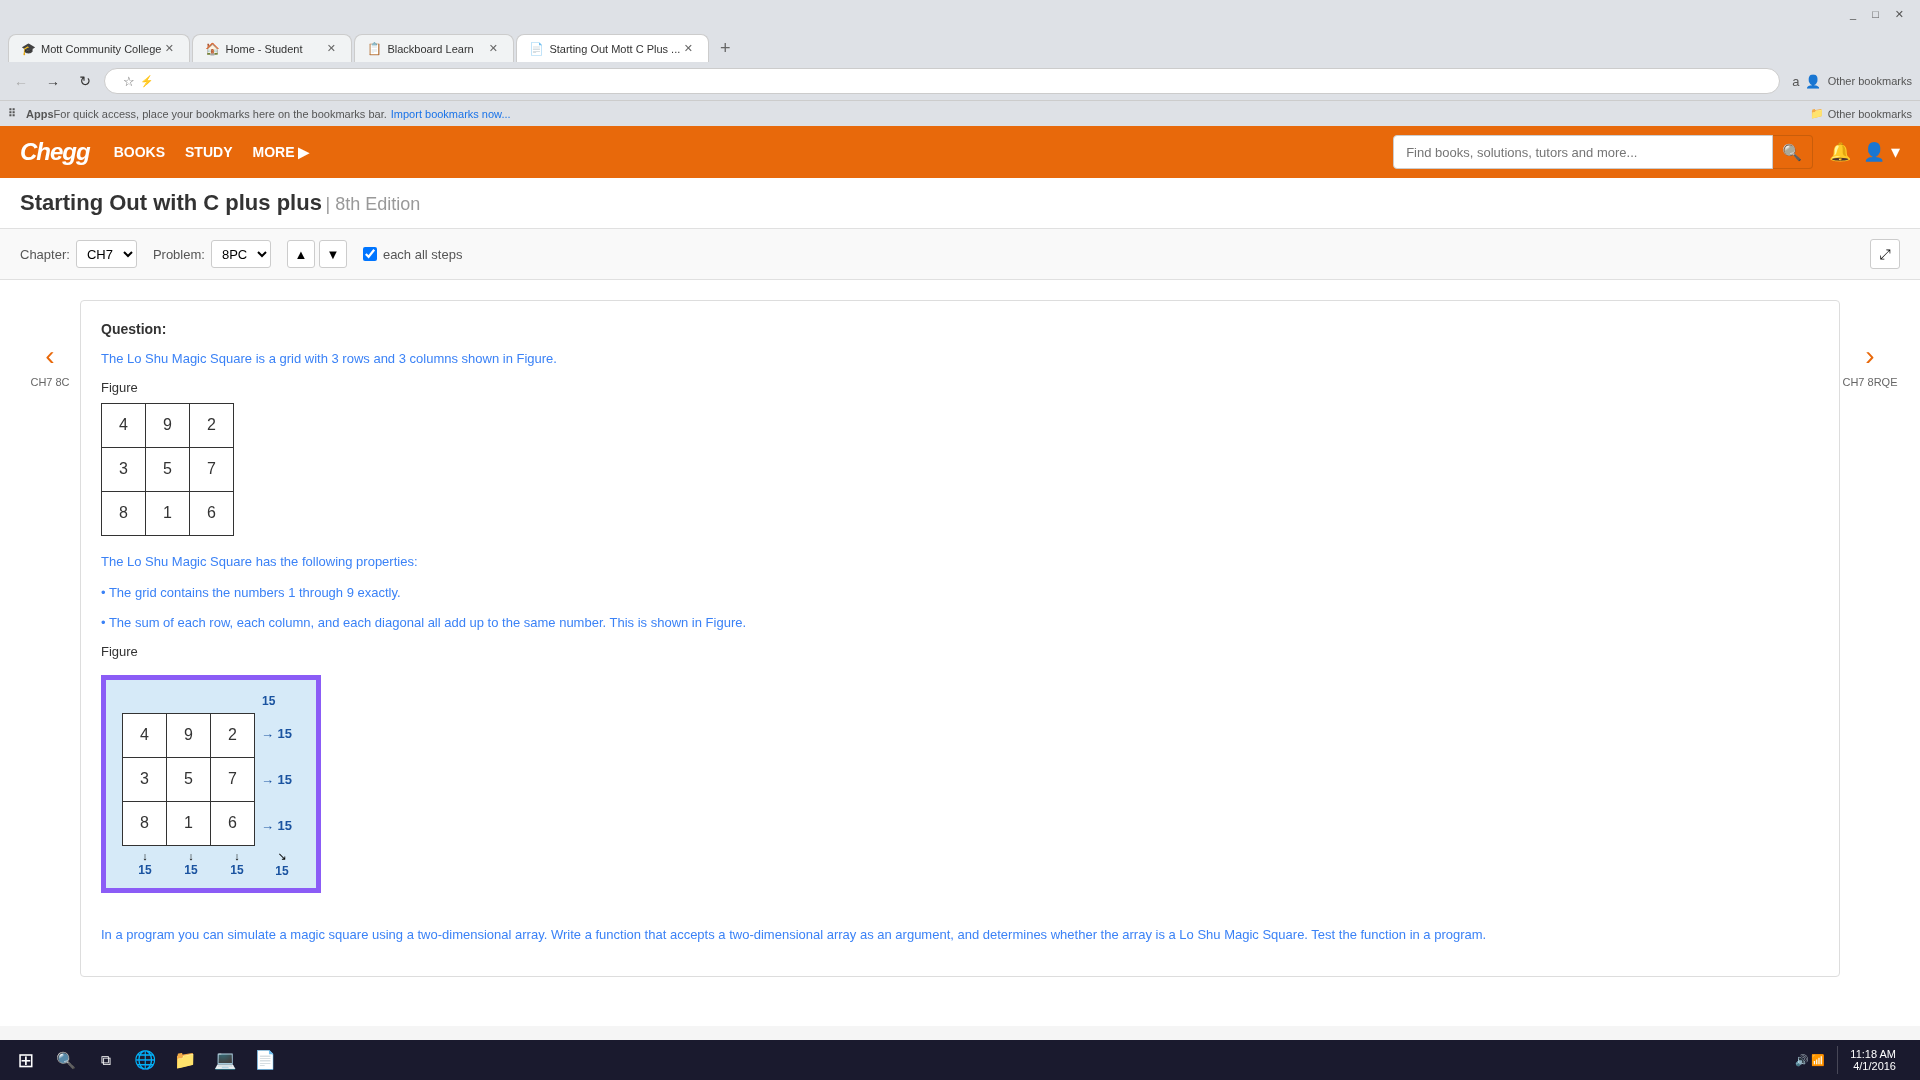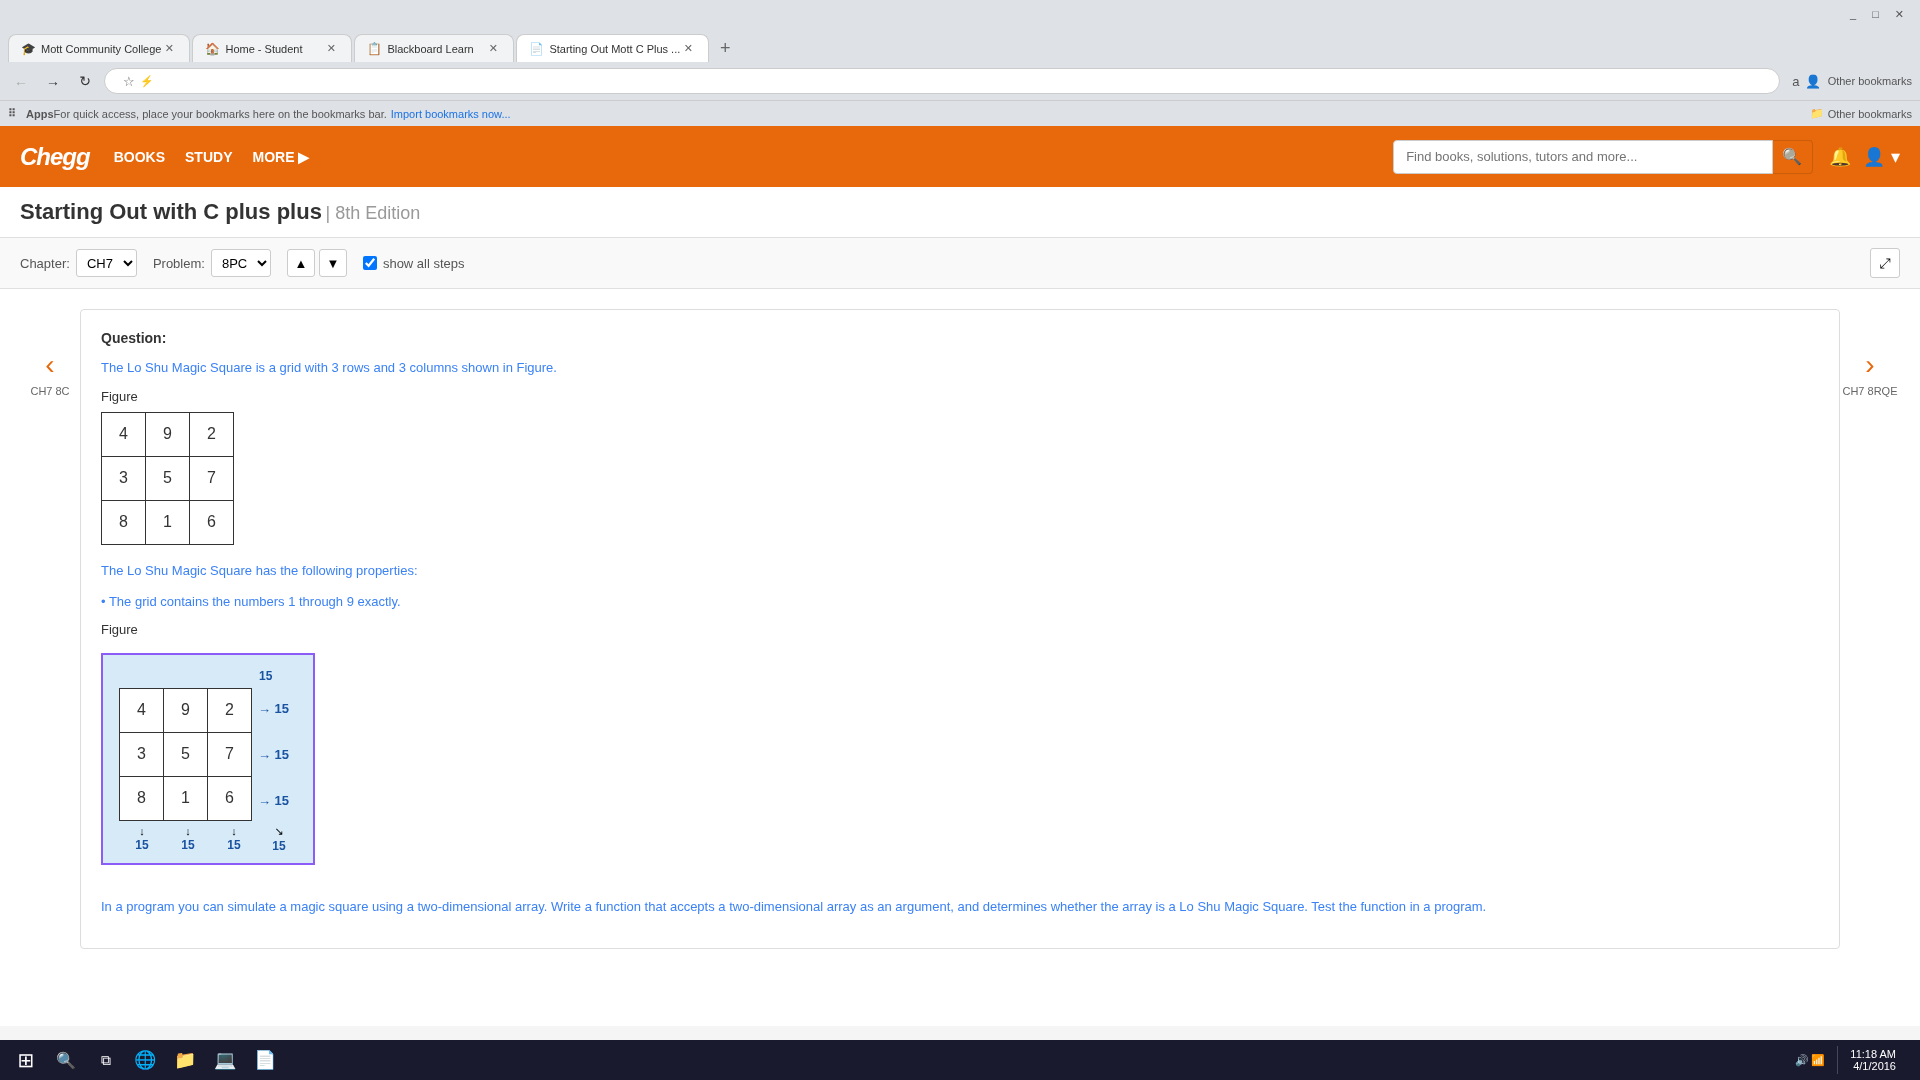--- a/index.html
+++ b/index.html
@@ -25,21 +25,21 @@
     .bookmarks-bar { background: #dee1e6; border-top: 1px solid #ccc; padding: 2px 8px; height: 26px; display: flex; align-items: center; font-size: 12px; color: #333; }
     .bookmarks-apps { font-weight: bold; margin-right: 10px; color: #555; font-size: 11px; }
     .bookmarks-text { font-size: 11px; color: #555; }
     .bookmarks-link { color: #1a73e8; cursor: pointer; font-size: 11px; text-decoration: none; }
     .bookmarks-right { margin-left: auto; font-size: 11px; color: #555; display: flex; align-items: center; gap: 4px; }
 
     
     .page { background: #fff; min-height: 900px; }
 
     
-    .chegg-header { background: #e8690b; height: 61px; display: flex; align-items: center; padding: 0 20px; }
+    .chegg-header { background: #e8690b; height: 52px; display: flex; align-items: center; padding: 0 20px; }
     .chegg-logo { color: #fff; font-size: 24px; font-weight: bold; font-style: italic; margin-right: 24px; letter-spacing: -1px; }
     .chegg-logo span { color: #fff; }
     .chegg-nav { display: flex; gap: 20px; align-items: center; }
     .chegg-nav-item { color: #fff; font-size: 14px; font-weight: bold; text-decoration: none; cursor: pointer; }
     .chegg-search { margin-left: auto; display: flex; align-items: center; }
     .chegg-search input { width: 380px; height: 34px; border-radius: 4px 0 0 4px; border: 1px solid #ccc; padding: 0 12px; font-size: 13px; outline: none; }
     .chegg-search-btn { width: 40px; height: 34px; background: #e8690b; border: 1px solid #c95d0a; border-left: none; border-radius: 0 4px 4px 0; display: flex; align-items: center; justify-content: center; cursor: pointer; color: #fff; font-size: 16px; }
     .chegg-icons { display: flex; align-items: center; gap: 12px; margin-left: 16px; color: #fff; font-size: 18px; }
 
     
@@ -70,21 +70,21 @@
     .question-label { font-size: 14px; font-weight: bold; color: #333; margin-bottom: 12px; }
     .question-title { font-size: 16px; font-weight: bold; color: #333; margin-bottom: 12px; }
     .question-text { font-size: 13px; color: #3b82f6; line-height: 1.6; margin-bottom: 10px; }
     .figure-label { font-size: 13px; color: #333; margin-bottom: 8px; margin-top: 8px; }
 
     
     .magic-grid { border-collapse: collapse; margin: 8px 0 16px 0; }
     .magic-grid td { width: 44px; height: 44px; border: 1px solid #333; text-align: center; vertical-align: middle; font-size: 16px; color: #333; }
 
     
-    .figure2-container { background: #d6eaf8; border: 2px solid #8b5cf6; padding: 14px 16px 10px 16px; display: inline-block; margin: 8px 0 16px 0; position: relative; }
+    .figure2-container { background: #d6eaf8; border: 5px solid #8b5cf6; padding: 14px 16px 10px 16px; display: inline-block; margin: 8px 0 16px 0; position: relative; }
     .magic-grid2 { border-collapse: collapse; }
     .magic-grid2 td { width: 44px; height: 44px; border: 1px solid #333; text-align: center; vertical-align: middle; font-size: 16px; color: #333; background: #fff; }
     .sum-label { font-size: 13px; color: #1a53a0; font-weight: bold; }
 
     
     .taskbar { position: fixed; bottom: 0; left: 0; width: 1920px; height: 40px; background: #1a1a2e; display: flex; align-items: center; padding: 0 8px; gap: 4px; }
     .taskbar-btn { width: 36px; height: 36px; display: flex; align-items: center; justify-content: center; cursor: pointer; border-radius: 4px; }
     .taskbar-icon { font-size: 18px; color: #fff; }
     .taskbar-spacer { flex: 1; }
     .taskbar-systray { display: flex; align-items: center; gap: 8px; color: #fff; font-size: 11px; }
@@ -201,21 +201,21 @@
       <select class="control-select">
         <option>8PC</option>
       </select>
     </div>
     <div class="up-down-btns">
       <div class="arrow-btn">▲</div>
       <div class="arrow-btn">▼</div>
     </div>
     <label class="show-steps-label">
       <input type="checkbox" checked="" style="">
-      <span>show all steps</span>
+      <span>each all steps</span>
     </label>
     <div class="expand-btn" style="margin-left:auto;">⤢</div>
   </div>
 
   <div class="content-area">
 
     <div class="prev-nav">
       <a class="nav-arrow">‹</a>
       <span class="nav-chapter">CH7 8C</span>
     </div>
@@ -241,20 +241,21 @@
             <tr>
               <td>8</td>
               <td>1</td>
               <td>6</td>
             </tr>
           </tbody>
       </table>
 
       <p class="question-text">The Lo Shu Magic Square has the following properties:</p>
       <p class="question-text">• The grid contains the numbers 1 through 9 exactly.</p>
+      <p class="question-text">• The sum of each row, each column, and each diagonal all add up to the same number. This is shown in Figure.</p>
       <div class="figure-label">Figure</div>
 
       
       <div class="figure2-container">
         
         <div style="display:flex;flex-direction:column;">
           <div style="display:flex;align-items:flex-start;margin-bottom:2px;">
             <div style="width:140px;"></div>
             <span class="sum-label" style="font-size:12px;">15</span>
           </div>

